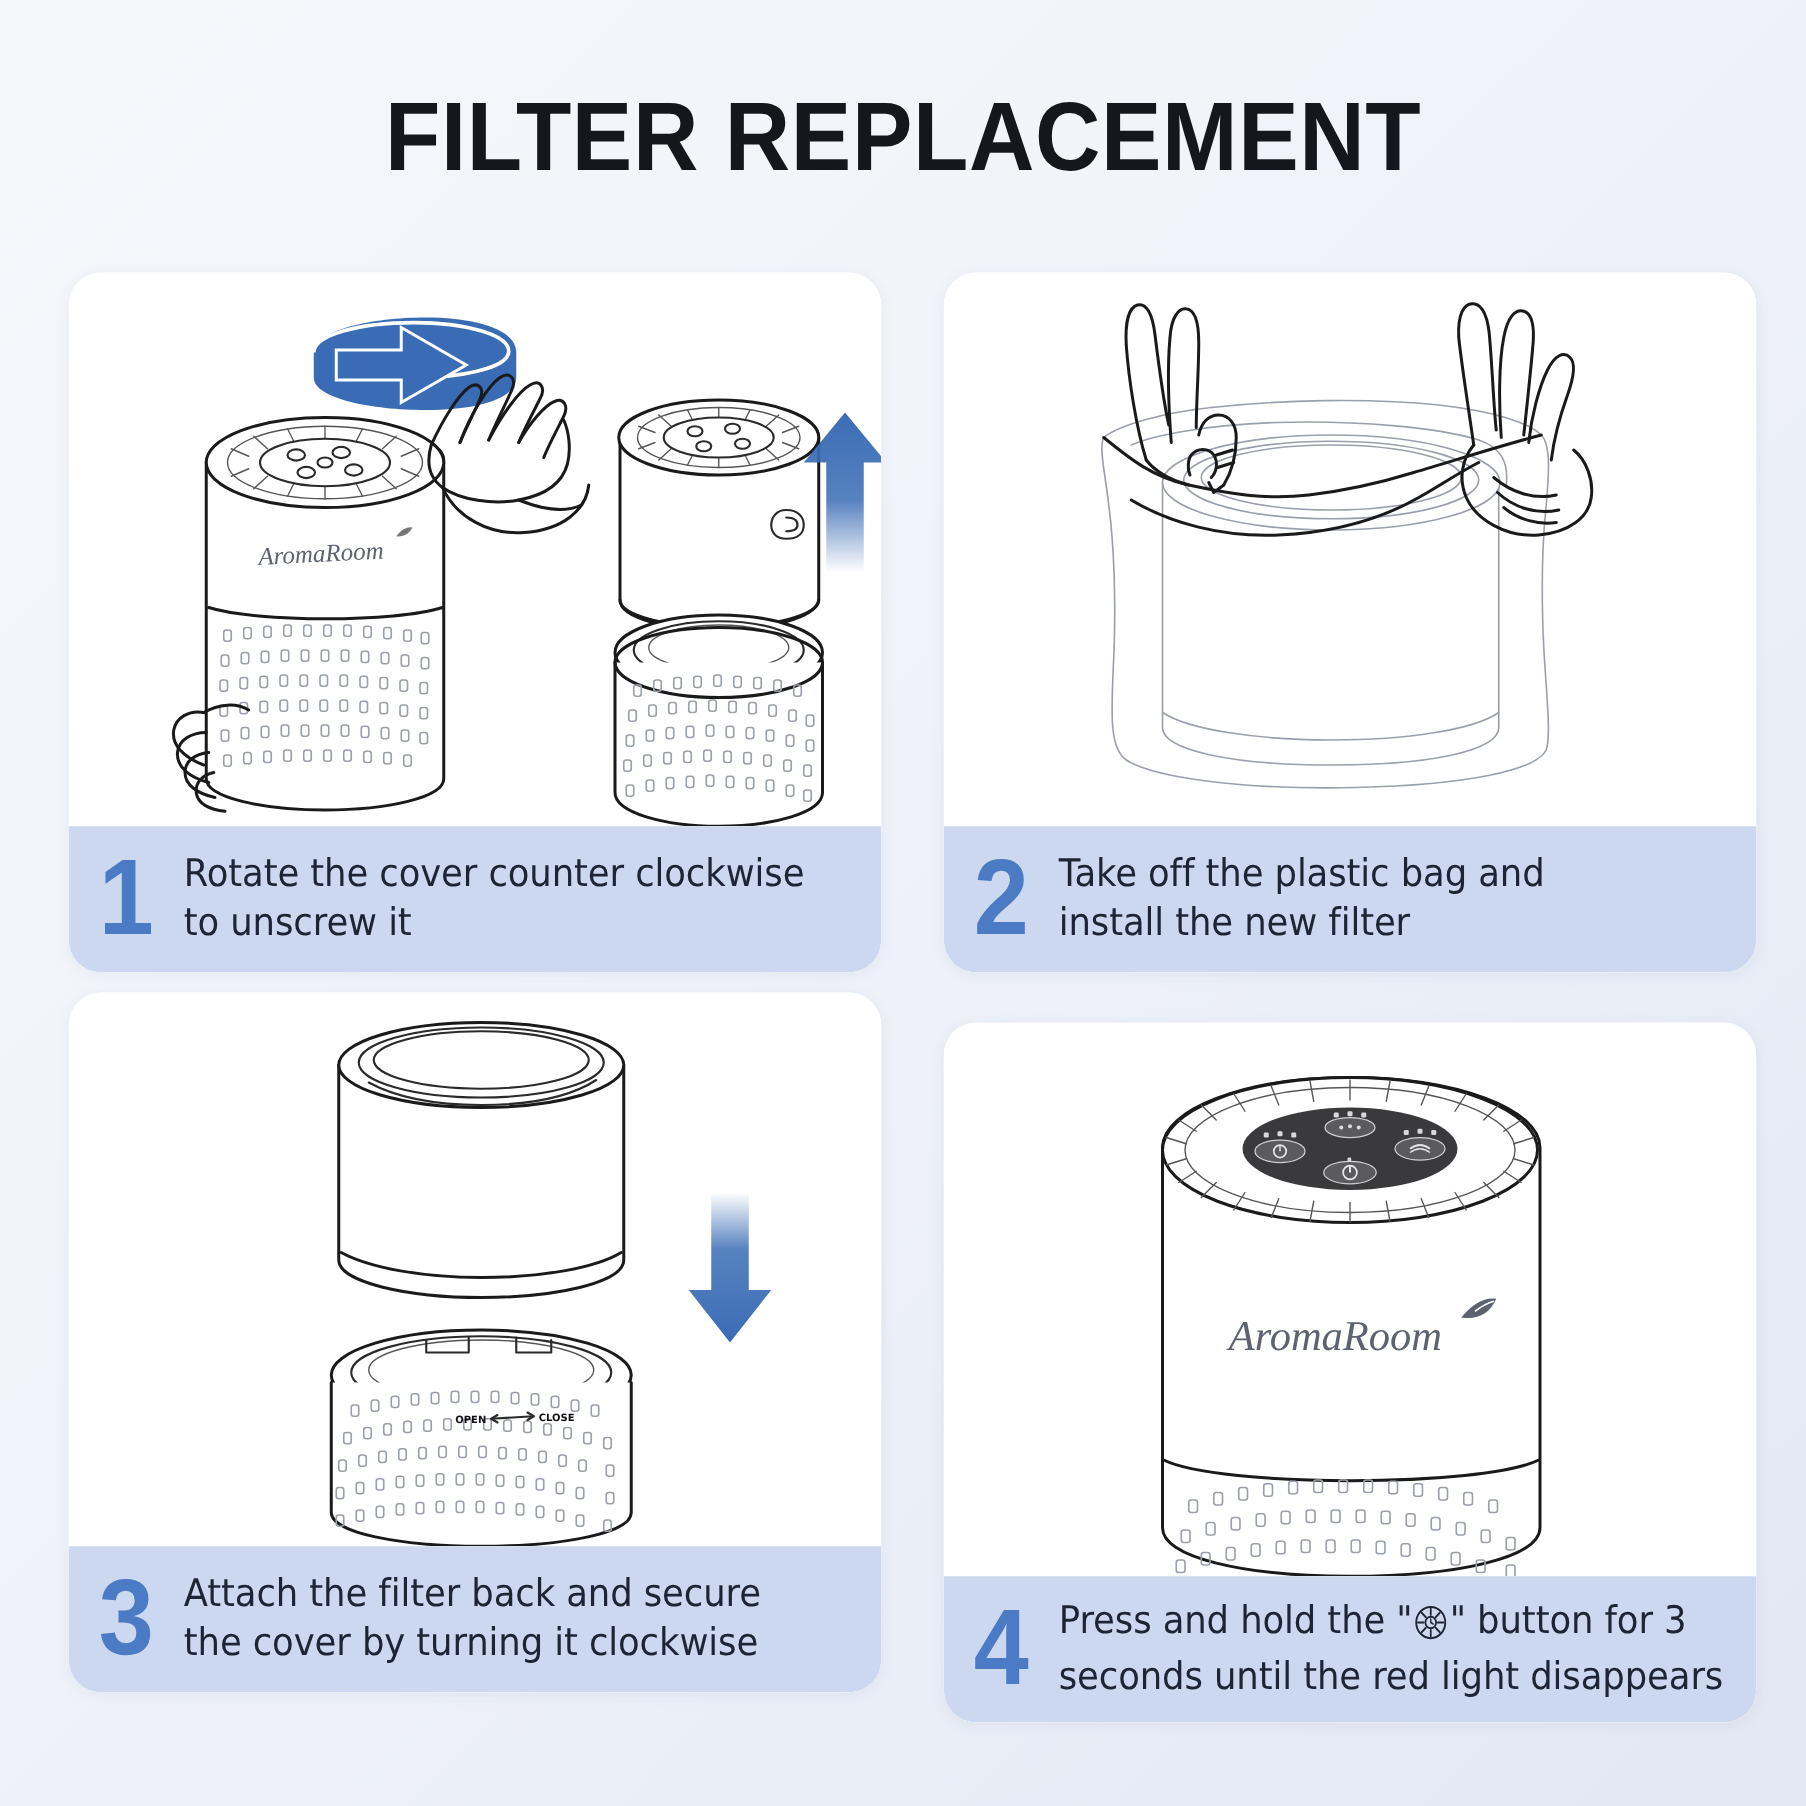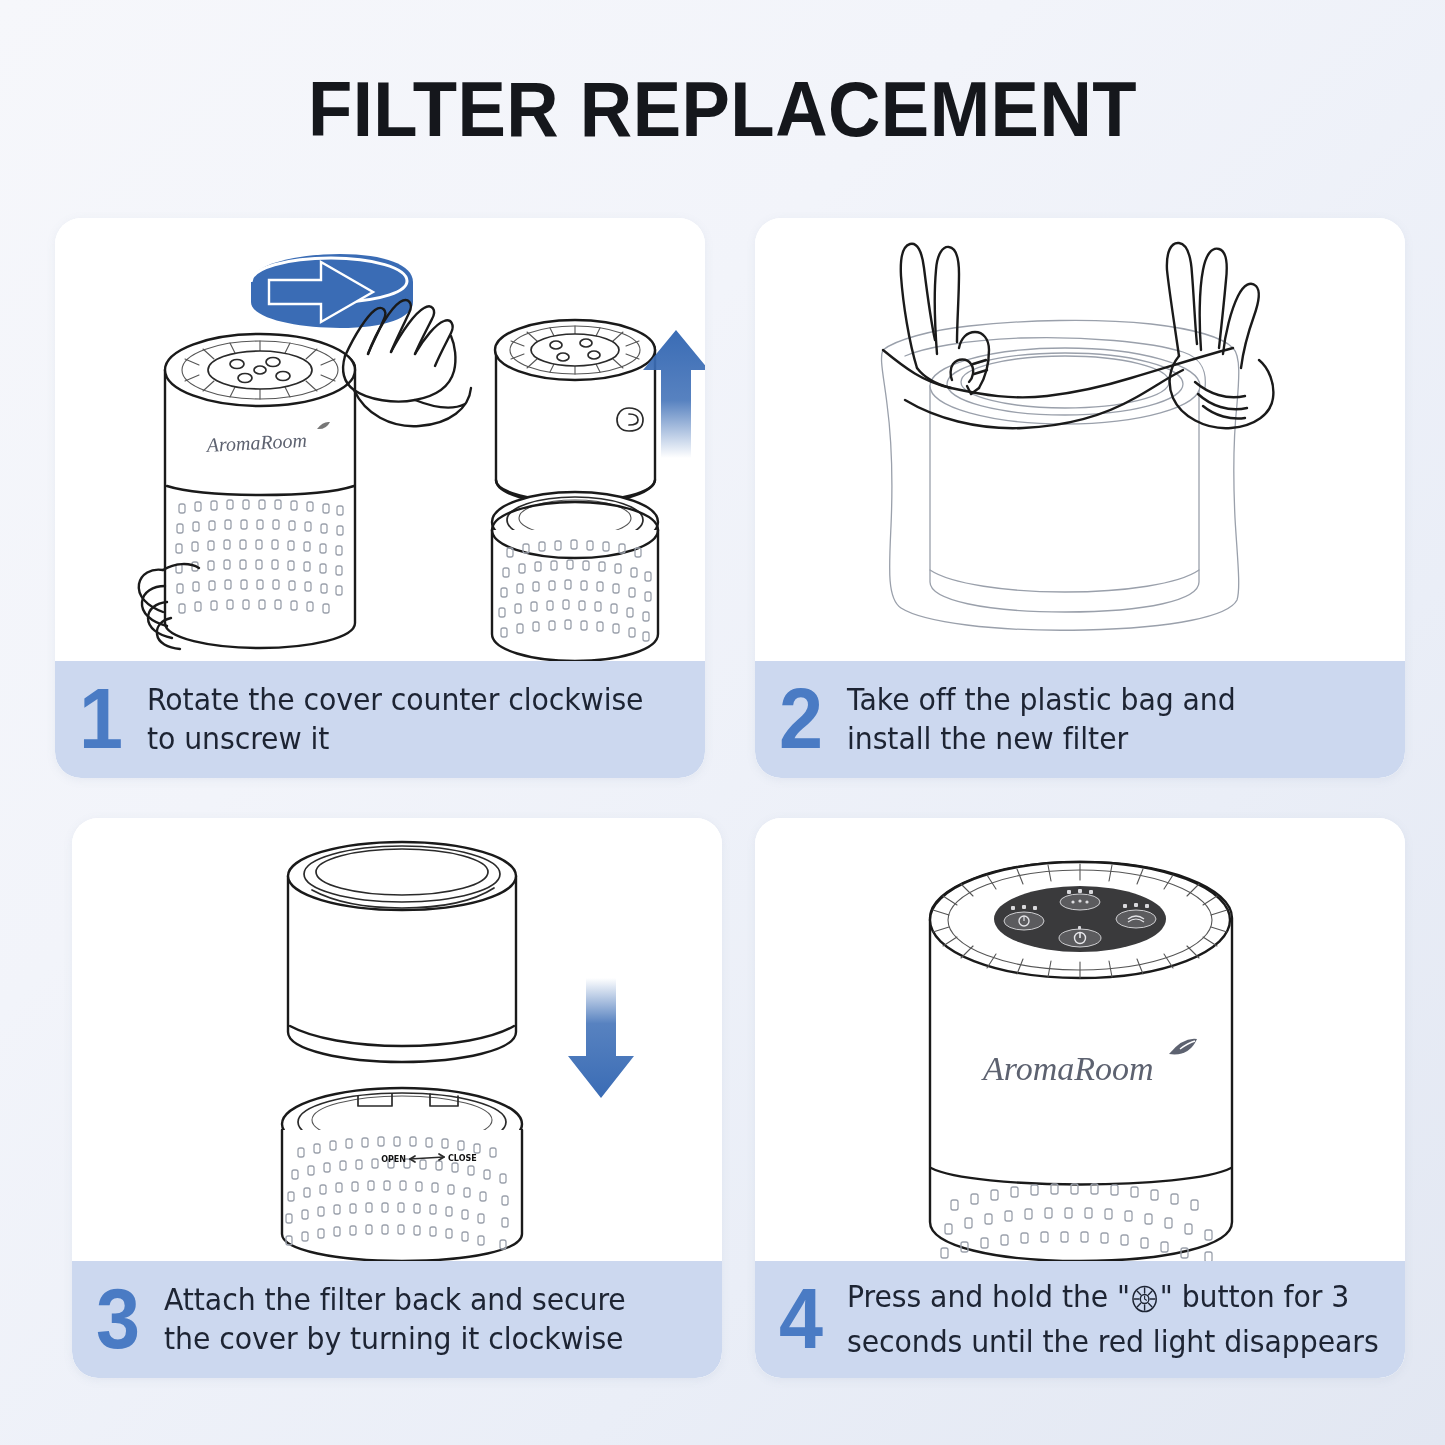--- a/index.html
+++ b/index.html
@@ -28,21 +28,21 @@
   .card{
     position:absolute;
     width:650px;height:560px;
     border-radius:26px;
     background:#ffffff;
     box-shadow:0 2px 10px rgba(120,135,170,.10);
     overflow:hidden;
   }
   .card.c1{left:55px;top:218px;}
   .card.c2{left:755px;top:218px;}
-  .card.c3{left:55px;top:818px;margin-left:17px;}
+  .card.c3{left:55px;top:794px;}
   .card.c4{left:755px;top:818px;}
 
   .art{position:absolute;left:0;top:0;width:650px;height:443px;overflow:hidden;background:#fff;}
   .art svg{display:block;}
 
   .caption{
     position:absolute;left:0;bottom:0;width:650px;height:117px;
     background:#ccd8ef;
     border-bottom-left-radius:26px;border-bottom-right-radius:26px;
     display:flex;align-items:center;

